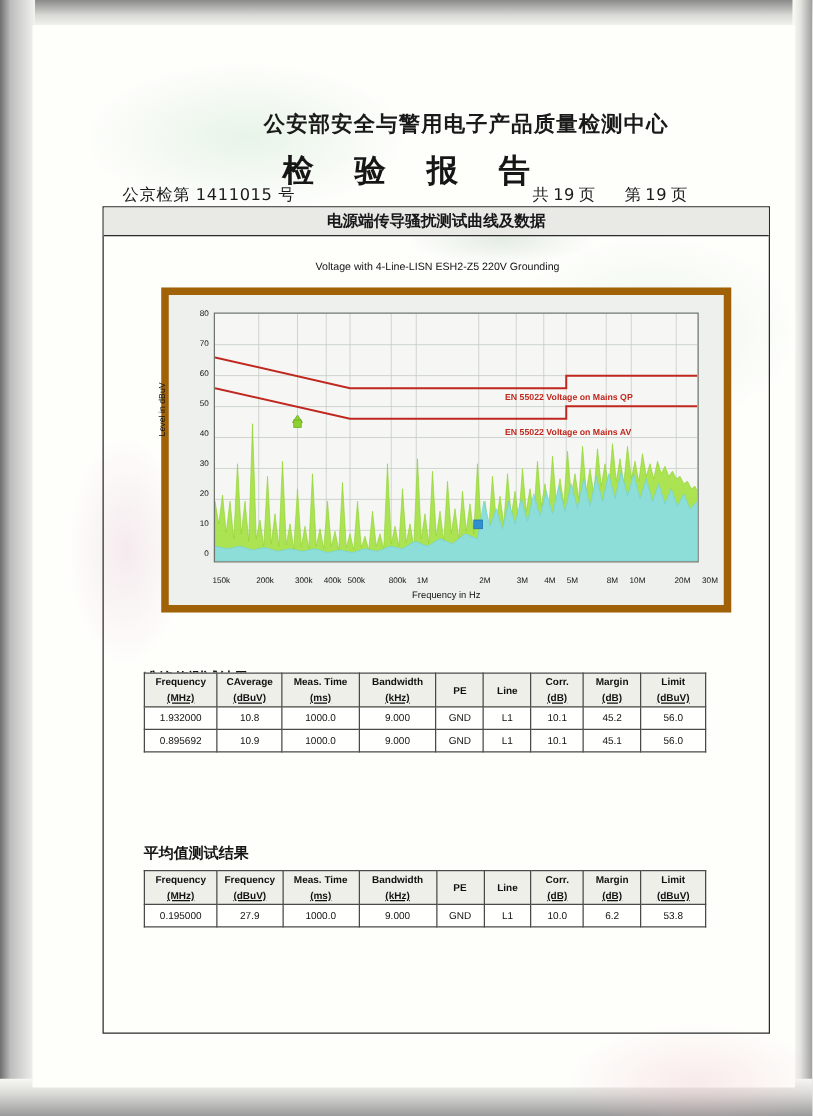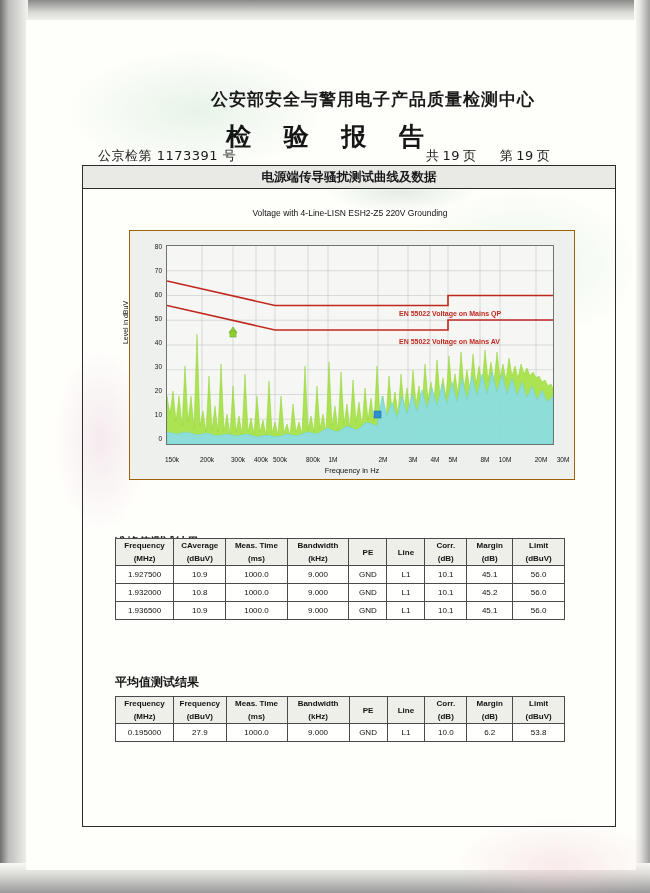--- a/index.html
+++ b/index.html
@@ -147,21 +147,21 @@
     font-size: 8.5px;
     color: #111;
     font-family: "Liberation Sans", sans-serif;
   }
   .plot-box {
     position: absolute;
     left: 10px; top: 22px;
     width: 444px;
     height: 248px;
     background: #eef0ee;
-    border: 1px solid #a16207;
+    border: 6px solid #a16207;
   }
   .plot-inner {
     position: absolute;
     left: 36px; top: 14px;
     width: 386px;
     height: 198px;
     background: #f6f7f5;
     border: 1px solid #6d756d;
     overflow: hidden;
   }
@@ -231,21 +231,21 @@
   }
   table.data th {
     background: #efefe9;
     font-weight: bold;
     height: 15px;
     line-height: 13px;
   }
   table.data td {
     height: 17px;
   }
-  th .l2 { display: block; }
+  th .l2 { display: block; text-decoration: underline; }
   
   .smudge-a {
     position: absolute; left: 300px; top: 152px; width: 150px; height: 40px;
     background: radial-gradient(ellipse at center, rgba(150,185,160,0.25), rgba(255,255,255,0) 70%);
   }
 </style>
 </head>
 <body>
 
 <div class="page">
@@ -255,21 +255,21 @@
   <div class="scan-edge-bottom"></div>
 
   <div class="paper">
     <div class="tint1"></div>
     <div class="tint2"></div>
     <div class="tint3"></div>
     <div class="tint4"></div>
 
     <div class="doc-title">公安部安全与警用电子产品质量检测中心</div>
     <div class="doc-subtitle">检 验 报 告</div>
-    <div class="report-no">公京检第 1173391 号</div>
+    <div class="report-no">公京检第 1411015 号</div>
     <div class="page-count">
       <span>共</span><span class="num">19</span><span>页</span>
       &nbsp;&nbsp;&nbsp;
       <span>第</span><span class="num">19</span><span>页</span>
     </div>
 
     <div class="smudge-a"></div>
 
     <div class="frame">
       <div class="section-head">电源端传导骚扰测试曲线及数据</div>
@@ -397,43 +397,32 @@
             <th style="width:62px"><span>Bandwidth</span><span class="l2">(kHz)</span></th>
             <th style="width:38px"><span>PE</span><span class="l2"></span></th>
             <th style="width:38px"><span>Line</span><span class="l2"></span></th>
             <th style="width:42px"><span>Corr.</span><span class="l2">(dB)</span></th>
             <th style="width:46px"><span>Margin</span><span class="l2">(dB)</span></th>
             <th style="width:52px"><span>Limit</span><span class="l2">(dBuV)</span></th>
           </tr>
         </thead>
         <tbody>
           <tr>
-            <td>1.927500</td>
-            <td>10.9</td>
-            <td>1000.0</td>
-            <td>9.000</td>
-            <td>GND</td>
-            <td>L1</td>
-            <td>10.1</td>
-            <td>45.1</td>
-            <td>56.0</td>
-          </tr>
-          <tr>
             <td>1.932000</td>
             <td>10.8</td>
             <td>1000.0</td>
             <td>9.000</td>
             <td>GND</td>
             <td>L1</td>
             <td>10.1</td>
             <td>45.2</td>
             <td>56.0</td>
           </tr>
           <tr>
-            <td>1.936500</td>
+            <td>0.895692</td>
             <td>10.9</td>
             <td>1000.0</td>
             <td>9.000</td>
             <td>GND</td>
             <td>L1</td>
             <td>10.1</td>
             <td>45.1</td>
             <td>56.0</td>
           </tr>
         </tbody>

